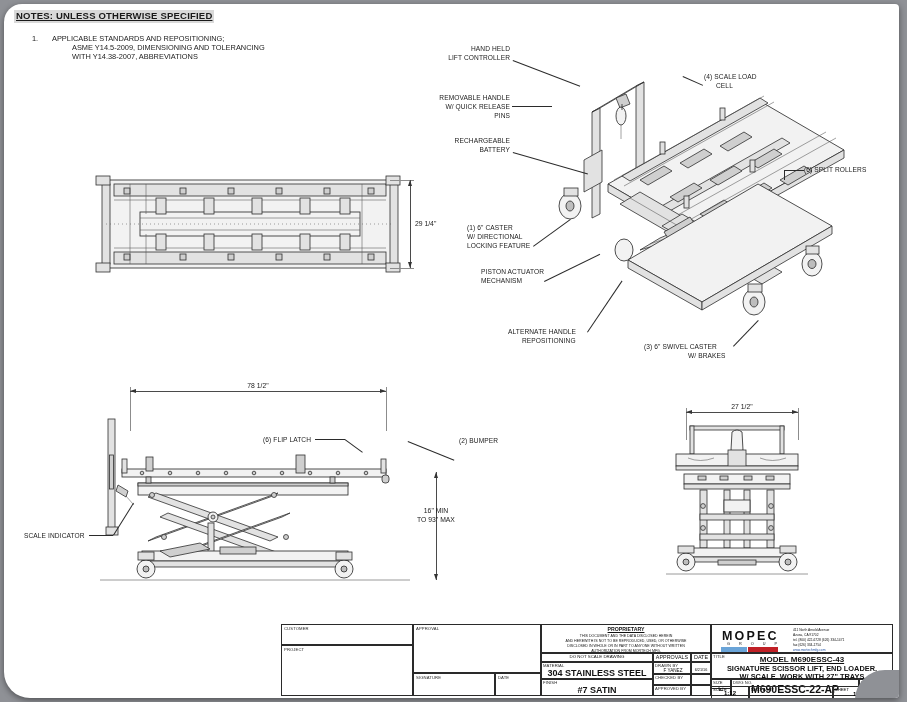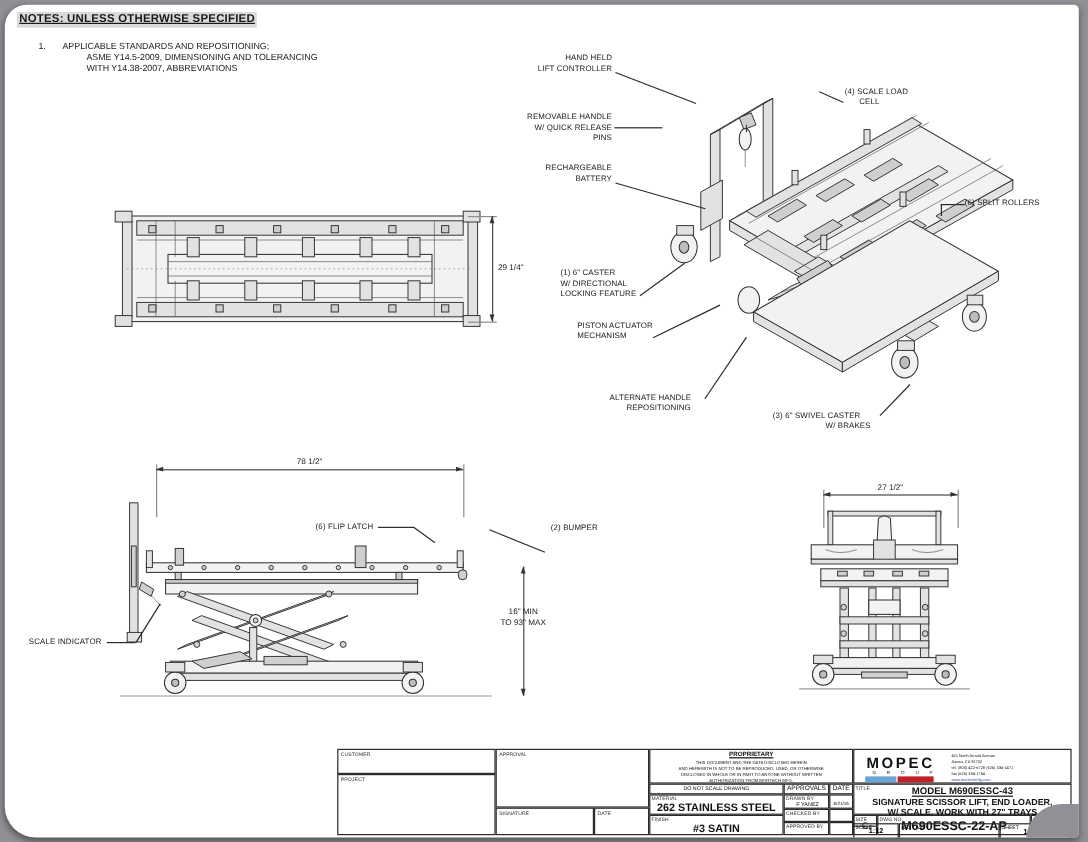--- a/index.html
+++ b/index.html
@@ -458,25 +458,25 @@
     <div class="val proprietary-b" style="left:262px;top:10px;width:166px;text-align:center;">THIS DOCUMENT AND THE DATA DISCLOSED HEREIN</div>
     <div class="val proprietary-b" style="left:262px;top:15px;width:166px;text-align:center;">AND HEREWITH IS NOT TO BE REPRODUCED, USED, OR OTHERWISE</div>
     <div class="val proprietary-b" style="left:262px;top:20px;width:166px;text-align:center;">DISCLOSED IN WHOLE OR IN PART TO ANYONE WITHOUT WRITTEN</div>
     <div class="val proprietary-b" style="left:262px;top:25px;width:166px;text-align:center;">AUTHORIZATION FROM MORTECH MFG.</div>
 
     <div class="cell" style="left:260px;top:29px;width:112px;height:9px;"></div>
     <div class="val" style="left:260px;top:30px;width:112px;text-align:center;font-size:4.4px;">DO NOT SCALE DRAWING</div>
 
     <div class="cell" style="left:260px;top:38px;width:112px;height:17px;"></div>
     <div class="lbl" style="left:262px;top:39px;">MATERIAL</div>
-    <div class="val bigval" style="left:260px;top:44px;width:112px;text-align:center;">262 STAINLESS STEEL</div>
+    <div class="val bigval" style="left:260px;top:44px;width:112px;text-align:center;">304 STAINLESS STEEL</div>
 
     <div class="cell" style="left:260px;top:55px;width:112px;height:17px;"></div>
     <div class="lbl" style="left:262px;top:56px;">FINISH</div>
-    <div class="val bigval" style="left:260px;top:61px;width:112px;text-align:center;">#3 SATIN</div>
+    <div class="val bigval" style="left:260px;top:61px;width:112px;text-align:center;">#7 SATIN</div>
 
     <div class="cell" style="left:372px;top:29px;width:38px;height:9px;"></div>
     <div class="val" style="left:372px;top:30px;width:38px;text-align:center;font-size:5.4px;">APPROVALS</div>
     <div class="cell" style="left:410px;top:29px;width:20px;height:9px;"></div>
     <div class="val" style="left:410px;top:30px;width:20px;text-align:center;font-size:5.4px;">DATE</div>
 
     <div class="cell" style="left:372px;top:38px;width:38px;height:12px;"></div>
     <div class="lbl" style="left:374px;top:39px;">DRAWN BY</div>
     <div class="val smallval" style="left:374px;top:44px;width:36px;text-align:center;">F YANEZ</div>
     <div class="cell" style="left:410px;top:38px;width:20px;height:12px;"></div>

